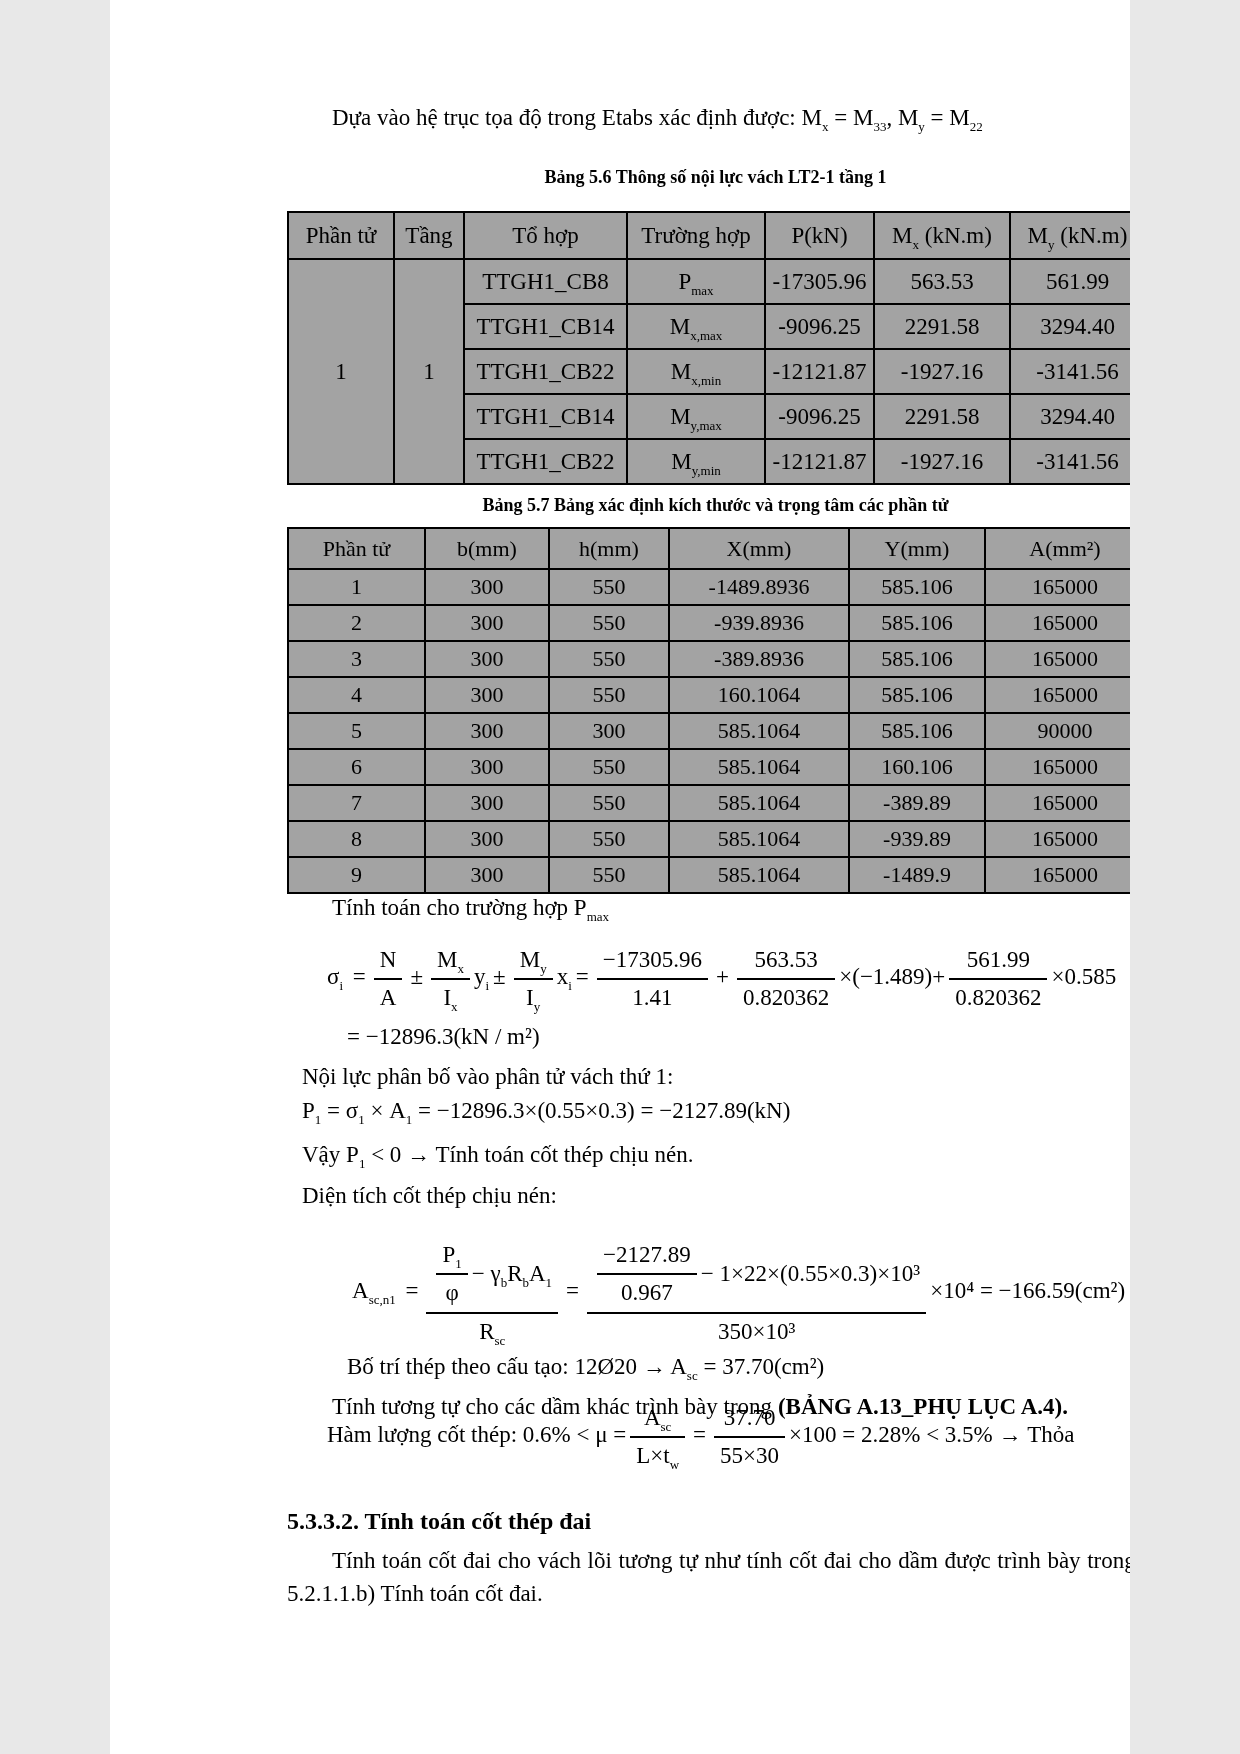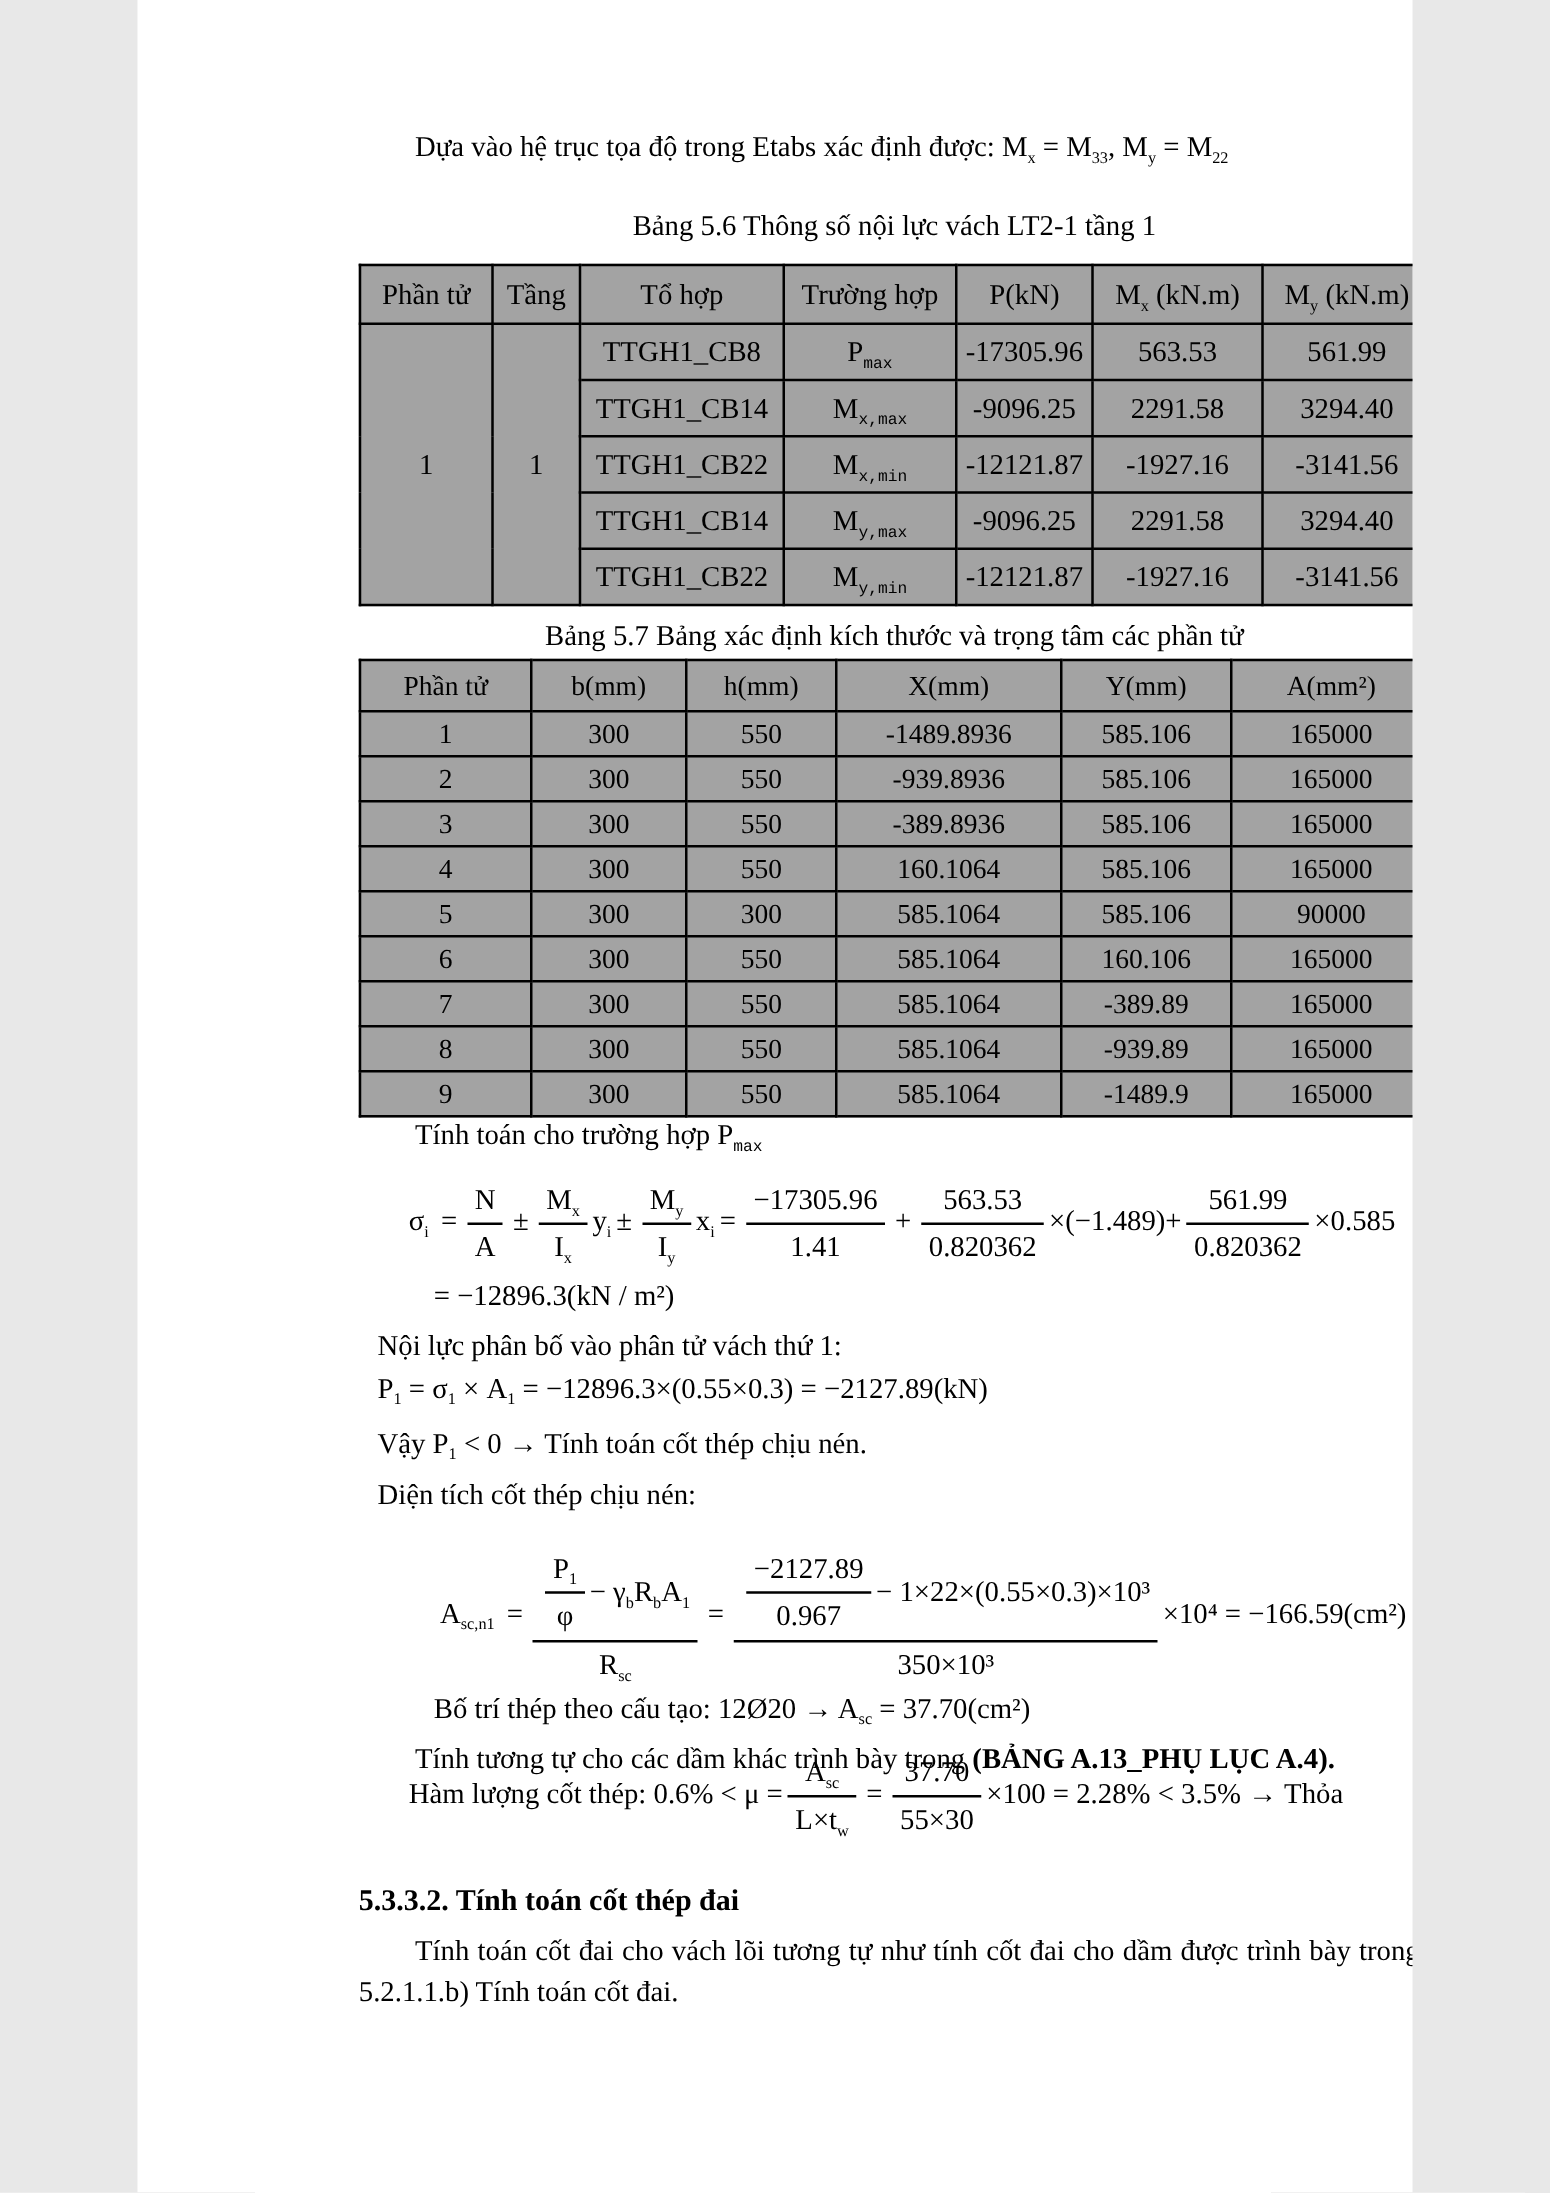--- a/index.html
+++ b/index.html
@@ -18,24 +18,24 @@
   
   table{border-collapse:collapse;table-layout:fixed;background:#a3a3a3;}
   td,th{border:2px solid #000;text-align:center;vertical-align:middle;
         font-weight:normal;padding:0 2px;overflow:hidden;}
   .t56{width:857px;font-size:23px;}
   .t56 tr{height:45px;}
   .t56 tr.hdr{height:47px;}
   .t57{width:857px;font-size:22px;}
   .t57 tr{height:36px;}
   .t57 tr.hdr{height:41px;}
-  .tbl-title{font-weight:normal;font-size:23px;width:857px;text-align:center;}
+  .tbl-title{font-weight:bold;font-size:18px;width:857px;text-align:center;}
 
   sub{font-size:13px;line-height:0;}
-  .case-sub{font-size:13px;font-family:Liberation Mono, monospace;}
+  .case-sub{font-size:13px;}
 
   
   .formula{white-space:nowrap;}
   .frac{display:inline-block;vertical-align:middle;text-align:center;margin:0 4px;}
   .frac>.num{display:block;padding:1px 6px 3px;border-bottom:2px solid #000;}
   .frac>.den{display:block;padding:3px 6px 1px;}
   .vmid{display:inline-block;vertical-align:middle;}
   .op{margin:0 4px;}
 
   .bold{font-weight:bold;}

